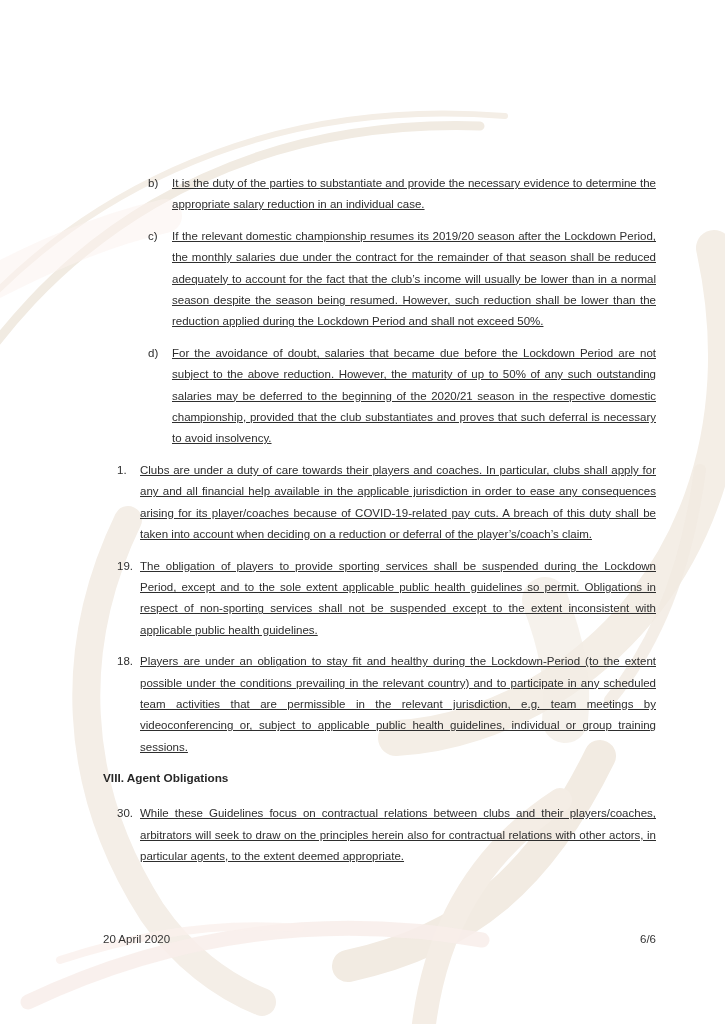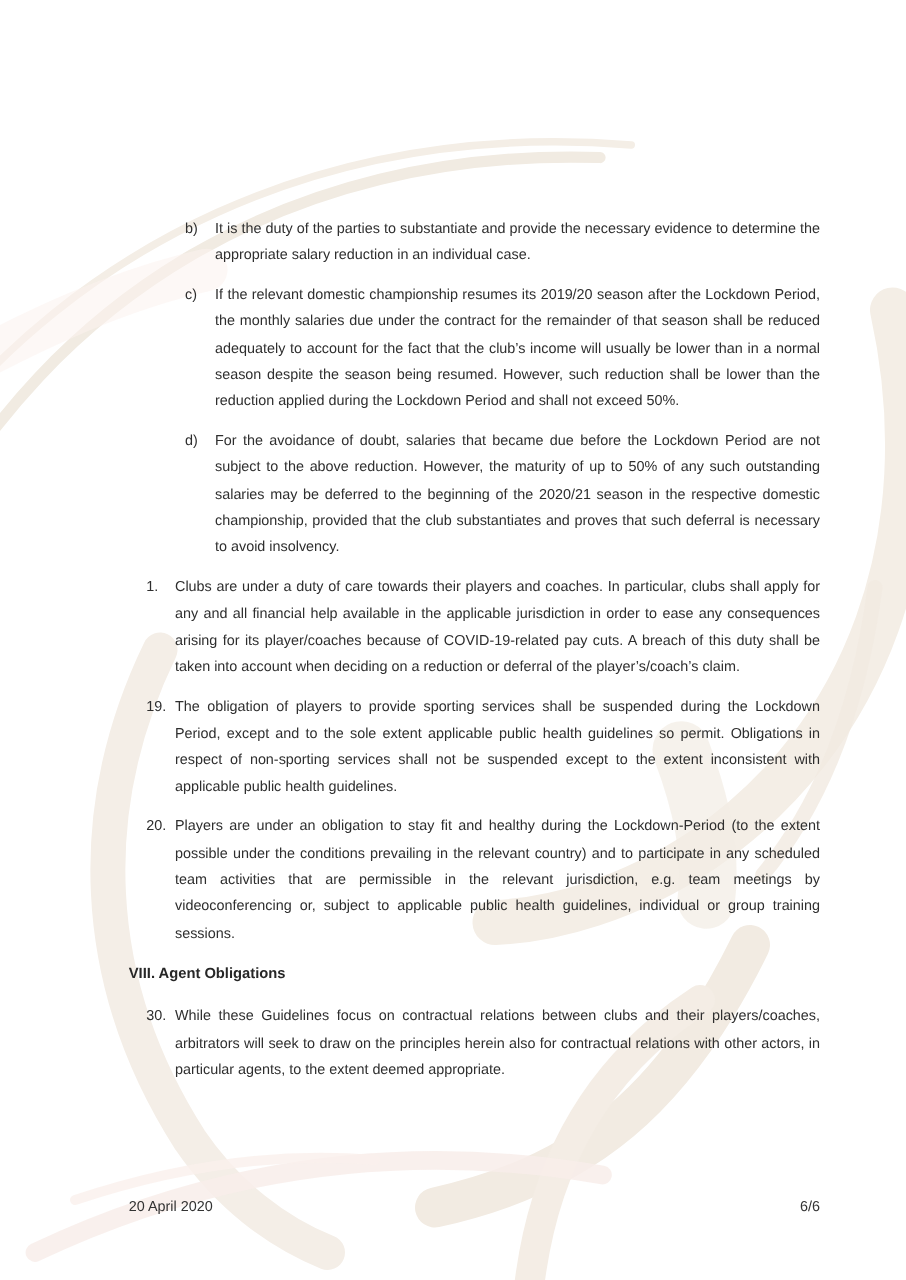--- a/index.html
+++ b/index.html
@@ -24,36 +24,36 @@
   }
   .logo-subtitle{
     font-size:11px;letter-spacing:3.3px;color:#4d4d4d;
     font-weight:400;line-height:14px;margin-top:1px;
   }
 
   
   .doc-body{position:absolute;top:173px;left:0;right:0;}
   .item{display:flex;margin-bottom:10.5px;font-size:11.5px;line-height:21.3px;}
   .item .label{flex:0 0 auto;}
-  .item .text{text-align:justify;}
+  .item .text{text-align:justify;text-decoration:underline;}
   .lettered{margin-left:148px;}
   .lettered .label{width:24px;}
   .lettered .text{width:484px;}
   .numbered{margin-left:117px;}
   .numbered .label{width:23px;}
   .numbered .text{width:516px;}
   .heading{
     margin:0 0 13.5px 103px;
     font-size:11.8px;font-weight:bold;color:#272727;
     line-height:21.3px;
   }
 
   
   .footer{
-    position:absolute;top:960px;left:103px;right:69px;
+    position:absolute;top:933px;left:103px;right:69px;
     display:flex;justify-content:space-between;
     font-size:11.5px;color:#333333;
   }
 </style>
 </head>
 <body>
 
 <div class="page">
 
   <svg class="watermark" viewBox="0 0 725 1024" width="725" height="1024" aria-hidden="true">
@@ -102,21 +102,21 @@
         <div class="text">Clubs are under a duty of care towards their players and coaches. In particular, clubs shall apply for any and all financial help available in the applicable jurisdiction in order to ease any consequences arising for its player/coaches because of COVID-19-related pay cuts. A breach of this duty shall be taken into account when deciding on a reduction or deferral of the player’s/coach’s claim.</div>
       </div>
 
 
       <div class="item numbered">
         <span class="label">19.</span>
         <div class="text">The obligation of players to provide sporting services shall be suspended during the Lockdown Period, except and to the sole extent applicable public health guidelines so permit. Obligations in respect of non-sporting services shall not be suspended except to the extent inconsistent with applicable public health guidelines.</div>
       </div>
 
       <div class="item numbered">
-        <span class="label">20.</span>
+        <span class="label">18.</span>
         <div class="text">Players are under an obligation to stay fit and healthy during the Lockdown-Period (to the extent possible under the conditions prevailing in the relevant country) and to participate in any scheduled team activities that are permissible in the relevant jurisdiction, e.g. team meetings by videoconferencing or, subject to applicable public health guidelines, individual or group training sessions.</div>
       </div>
 
       <h2 class="heading">VIII. Agent Obligations</h2>
 
       <div class="item numbered">
         <span class="label">30.</span>
         <div class="text">While these Guidelines focus on contractual relations between clubs and their players/coaches, arbitrators will seek to draw on the principles herein also for contractual relations with other actors, in particular agents, to the extent deemed appropriate.</div>
       </div>
 

